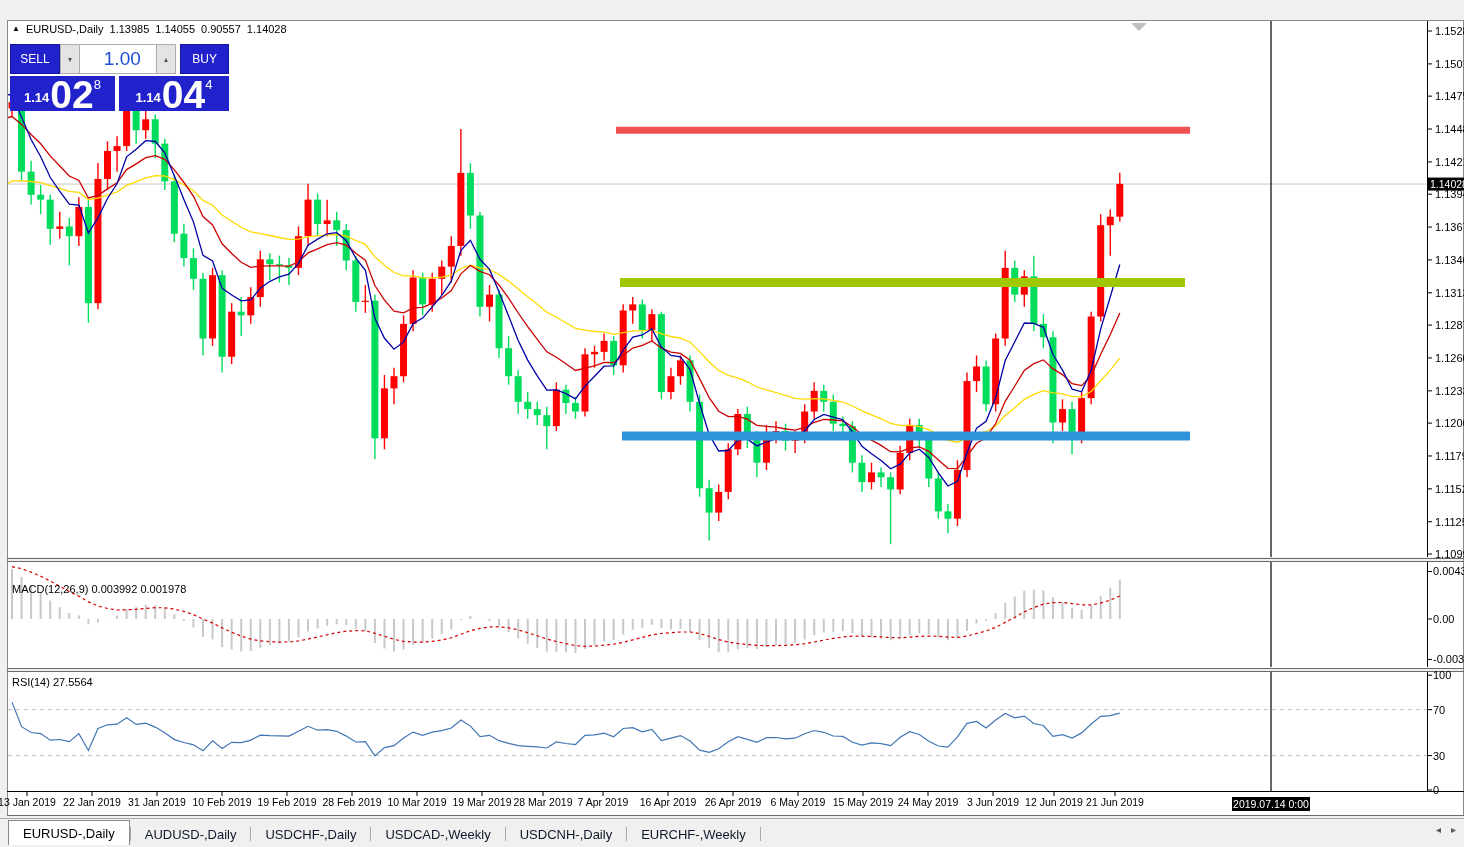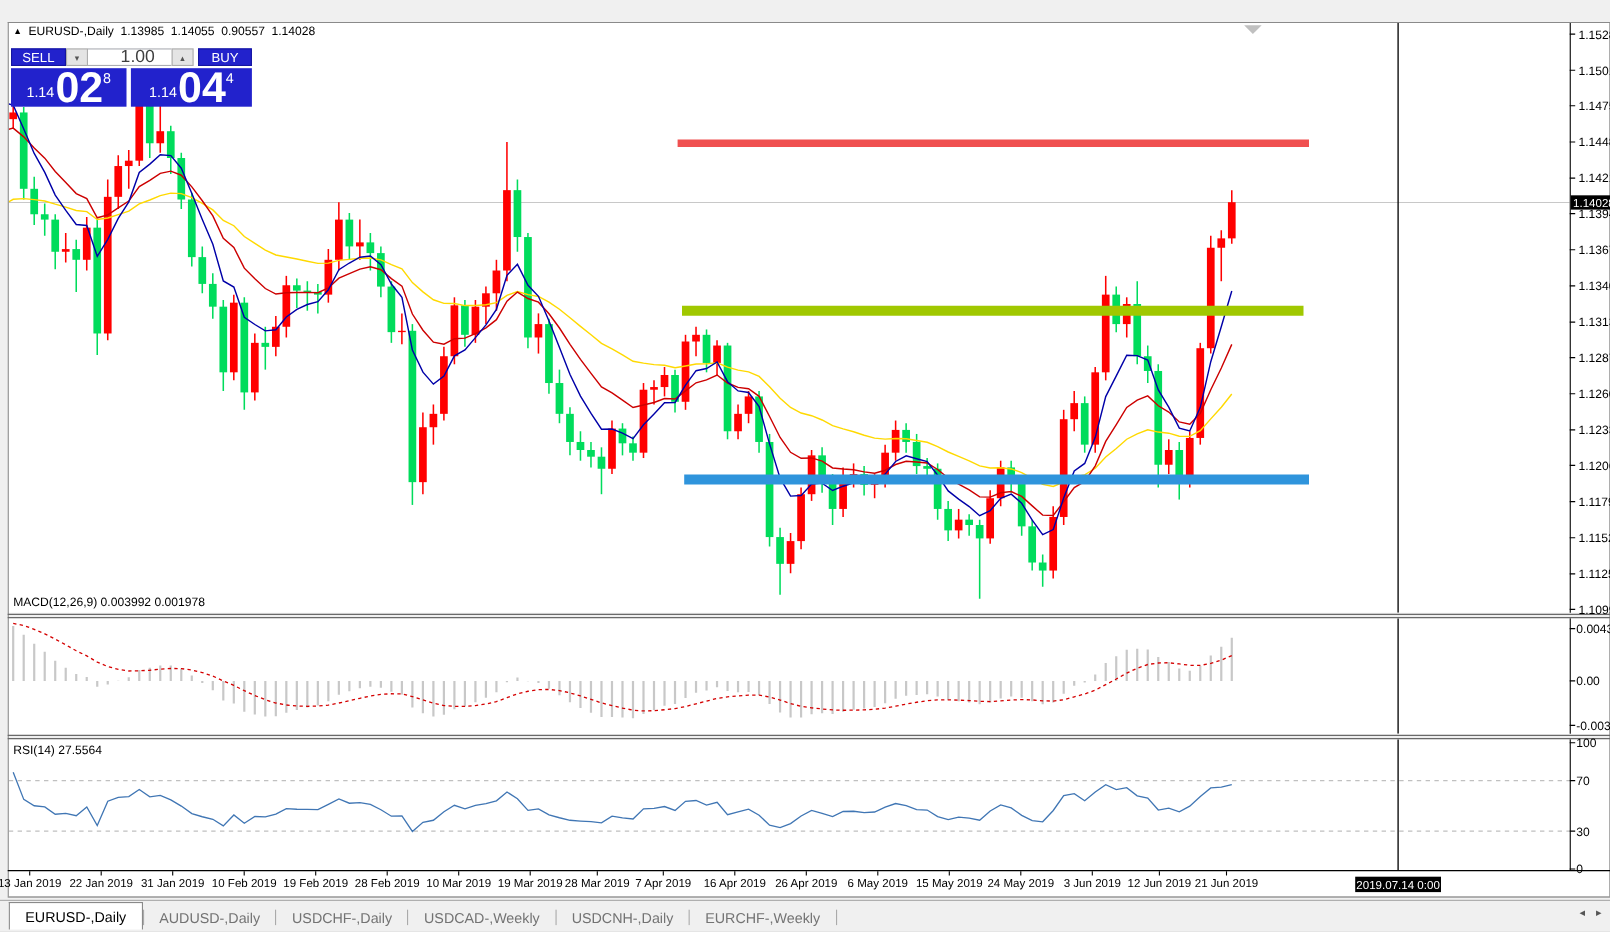--- a/index.html
+++ b/index.html
@@ -12,44 +12,44 @@
   .tf-btn{min-width:24px;padding:0 2px;font-size:11px;color:#222;display:flex;align-items:center;
           justify-content:center;border-right:1px solid #dcdcdc;cursor:default;}
   .tf-btn.active{background:#ffffff;border:1px solid #8a8a8a;border-bottom:none;}
   .tb-sep{width:1px;background:#c0c0c0;margin:2px 4px;}
   
   .chart-title{position:absolute;left:12px;top:23px;z-index:3;font-size:11px;color:#000;
                display:flex;gap:6px;align-items:center;white-space:nowrap;}
   .chart-title .tri{font-size:8px;line-height:1;}
   
   .trade{position:absolute;left:10px;top:44px;z-index:4;width:219px;}
-  .trade .row1{display:flex;height:16px;}
+  .trade .row1{display:flex;height:30px;}
   .btn-blue{background:#2222CC;color:#fff;font-size:12px;display:flex;align-items:center;
             justify-content:center;border:1px solid #1515a0;cursor:pointer;}
   .sellbtn{width:52px;}
   .buybtn{width:51px;margin-left:4px;}
   .spin{width:20px;background:#e4e4e4;border:1px solid #adadad;display:flex;align-items:center;
         justify-content:center;font-size:8px;color:#555;cursor:pointer;}
   .vol{width:66px;background:#fff;border:1px solid #abadb3;border-left:none;border-right:none;
-       font-size:16px;color:#404040;display:flex;align-items:center;justify-content:flex-end;
+       font-size:19px;color:#1d4ed8;display:flex;align-items:center;justify-content:flex-end;
        padding-right:15px;}
   .trade .row2{display:flex;margin-top:2px;height:35px;}
   .pricebox{background:#2222CC;color:#fff;display:flex;align-items:flex-end;justify-content:center;
             padding-bottom:2px;cursor:pointer;}
   .pb-sell{width:105px;}
   .pb-buy{width:110px;margin-left:4px;}
-  .pb-small{font-size:13px;font-weight:normal;line-height:22px;}
+  .pb-small{font-size:13px;font-weight:bold;line-height:22px;}
   .pb-big{font-size:39px;line-height:29px;margin-left:1px;font-weight:bold;}
   .pb-sup{font-size:13px;line-height:13px;align-self:flex-start;margin-top:2px;}
   
   .ind-label{position:absolute;z-index:3;font-size:11px;color:#000;white-space:nowrap;}
   
   .tabbar{position:absolute;left:0;top:818px;width:1464px;height:26px;background:#F0F0F0;
           border-top:1px solid #a8a8a8;z-index:3;display:flex;align-items:flex-end;}
-  .tab{height:22px;display:flex;align-items:center;padding:0 14px;font-size:13px;color:#737373;
+  .tab{height:22px;display:flex;align-items:center;padding:0 14px;font-size:13px;color:#0f172a;
        cursor:pointer;white-space:nowrap;}
   .tab.active{background:#ffffff;color:#000;border:1px solid #8a8a8a;border-bottom:none;
               height:24px;margin-left:8px;}
   .tab-sep{width:1px;height:14px;background:#aaaaaa;margin-bottom:4px;}
   .tab-arrows{position:absolute;right:8px;top:824px;z-index:4;font-size:10px;color:#555;
               display:flex;gap:10px;cursor:pointer;}
 </style>
 </head>
 <body>
 
@@ -812,21 +812,21 @@
         <span class="pb-sup">8</span>
       </div>
       <div class="pricebox pb-buy">
         <span class="pb-small">1.14</span>
         <span class="pb-big">04</span>
         <span class="pb-sup">4</span>
       </div>
     </div>
   </div>
 
-  <div class="ind-label" style="left:12px;top:542px;">MACD(12,26,9) 0.003992 0.001978</div>
+  <div class="ind-label" style="left:12px;top:583px;">MACD(12,26,9) 0.003992 0.001978</div>
   <div class="ind-label" style="left:12px;top:676px;">RSI(14) 27.5564</div>
 
   <div class="tabbar" id="tabbar">
       <div class="tab active">EURUSD-,Daily</div>
       <div class="tab-sep"></div>
       <div class="tab">AUDUSD-,Daily</div>
       <div class="tab-sep"></div>
       <div class="tab">USDCHF-,Daily</div>
       <div class="tab-sep"></div>
       <div class="tab">USDCAD-,Weekly</div>

